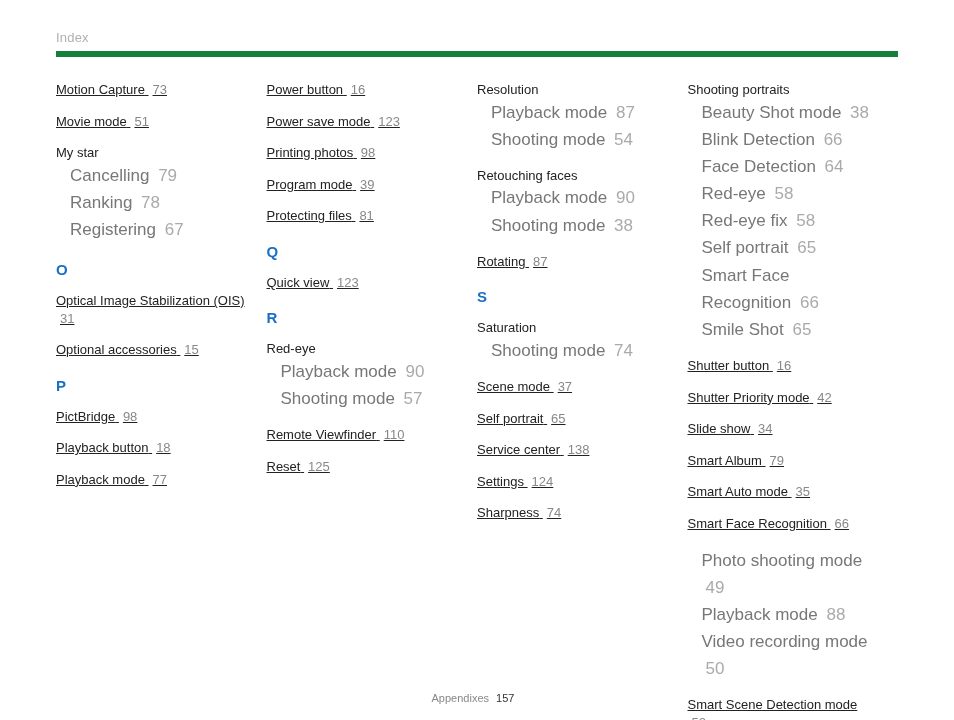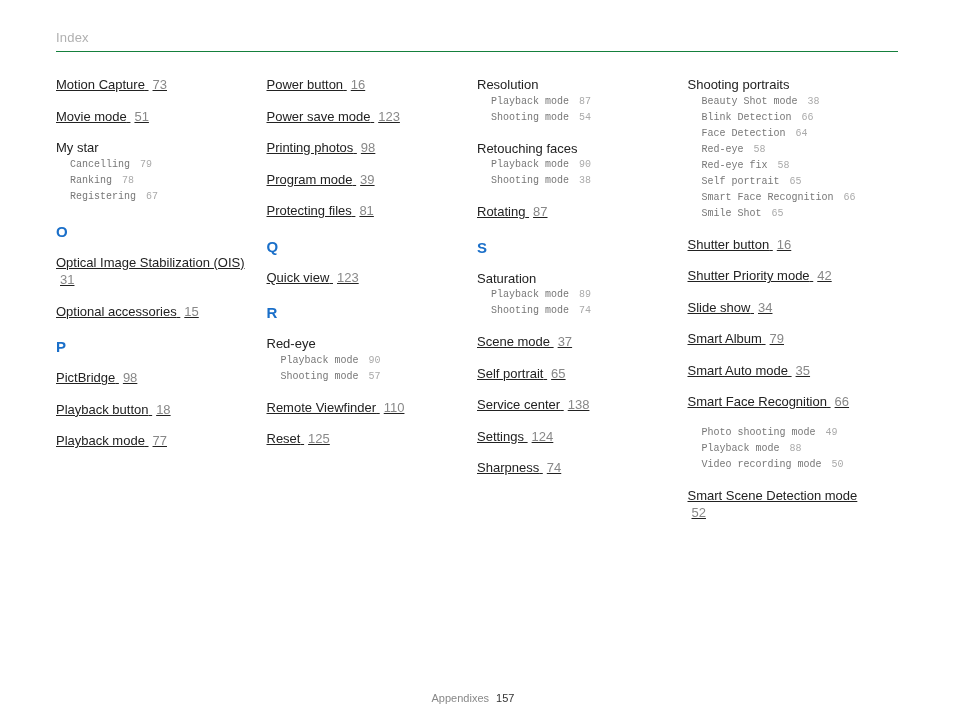--- a/index.html
+++ b/index.html
@@ -10,21 +10,21 @@
     height: 720px;
     padding: 30px 56px 20px 56px;
     position: relative;
     color: #333;
   }
   .page-header {
     font-size: 13px;
     color: #b0b0b0;
     font-weight: 300;
     padding-bottom: 6px;
-    border-bottom: 1px solid #15803d;
+    border-bottom: 6px solid #15803d;
     margin-bottom: 24px;
     letter-spacing: 0.2px;
   }
   .columns {
     display: flex;
     gap: 0;
   }
   .col {
     flex: 1;
     padding-right: 20px;
@@ -35,24 +35,23 @@
     margin-bottom: 14px;
     line-height: 1.35;
     text-decoration: underline;
   }
   .entry .page {
     color: #888;
     margin-left: 4px;
   }
   .sub {
     margin-left: 14px;
-    font-size: 10px;
+    font-size: 17px;
     color: #777;
     line-height: 1.6;
-    font-family: Liberation Mono, monospace;
   }
   .sub .page {
     color: #aaa;
     margin-left: 4px;
   }
   .letter-header {
     color: #1a6fc9;
     font-weight: bold;
     font-size: 15px;
     margin-top: 18px;
@@ -122,21 +121,20 @@
       </div>
       <div class="group">
         <div class="group-title">Retouching faces</div>
         <div class="sub"><span>Playback mode</span>  <span class="page">90</span></div>
         <div class="sub"><span>Shooting mode</span>  <span class="page">38</span></div>
       </div>
       <div class="entry"><span>Rotating</span>  <span class="page">87</span></div>
       <div class="letter-header">S</div>
       <div class="group">
         <div class="group-title">Saturation</div>
-        <div class="sub"><span>Playback mode</span>  <span class="page">89</span></div>
         <div class="sub"><span>Shooting mode</span>  <span class="page">74</span></div>
       </div>
       <div class="entry"><span>Scene mode</span>  <span class="page">37</span></div>
       <div class="entry"><span>Self portrait</span>  <span class="page">65</span></div>
       <div class="entry"><span>Service center</span>  <span class="page">138</span></div>
       <div class="entry"><span>Settings</span>  <span class="page">124</span></div>
       <div class="entry"><span>Sharpness</span>  <span class="page">74</span></div>
     </div>
     <div class="col">
       <div class="group">

